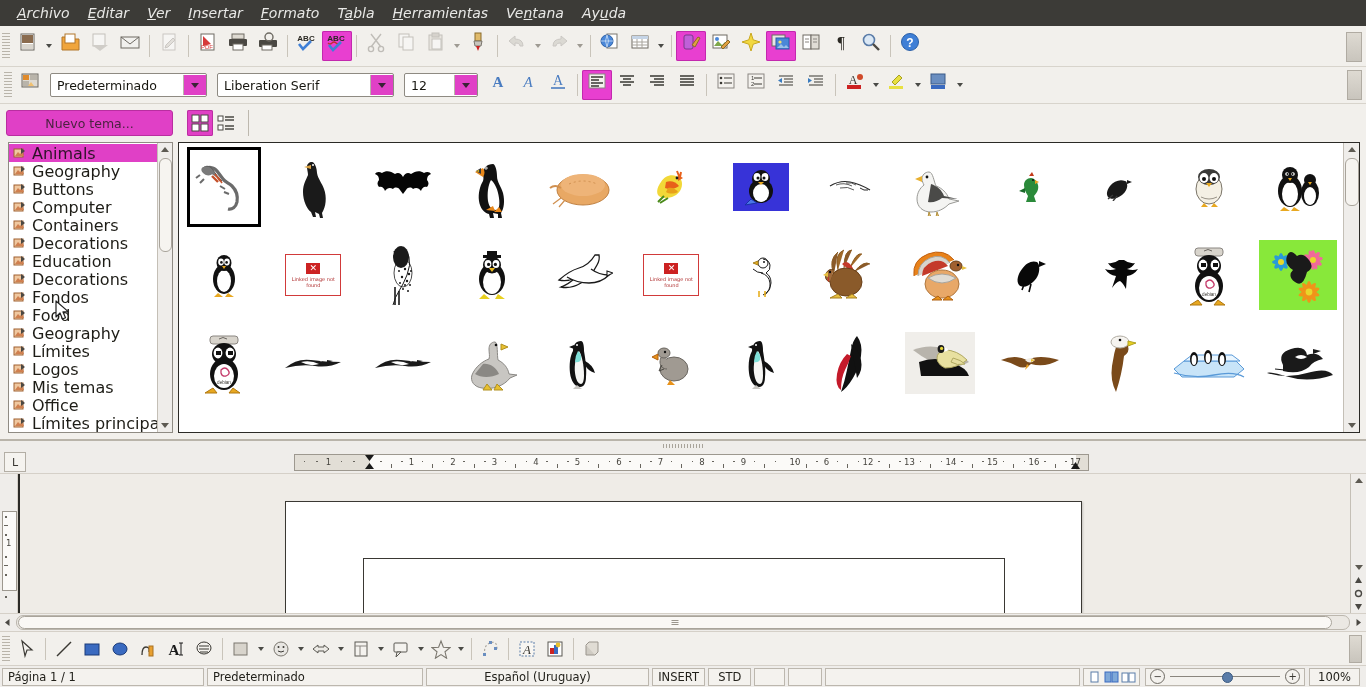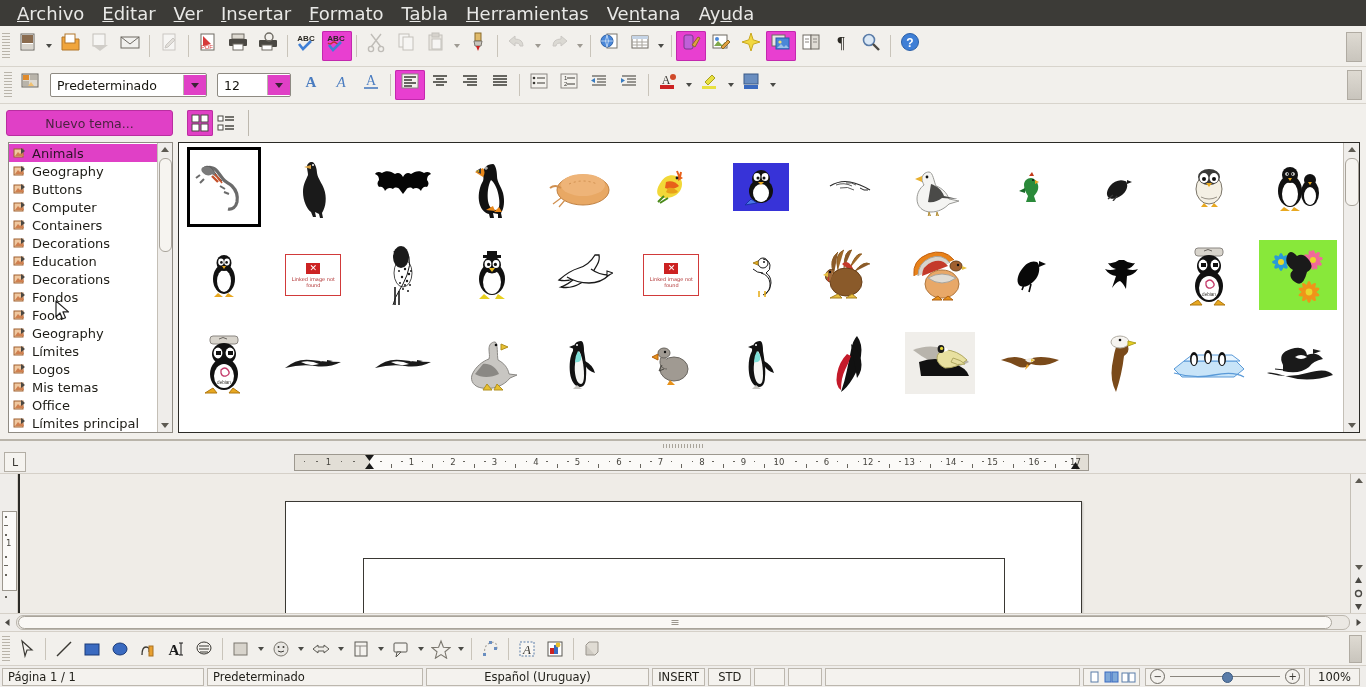--- a/index.html
+++ b/index.html
@@ -6,21 +6,21 @@
   body{
     width:1366px;height:687px;overflow:hidden;
     font-family:"DejaVu Sans","Liberation Sans",sans-serif;
     font-size:12px;color:#1a1a1a;background:#efeeea;
     -webkit-font-smoothing:antialiased;
   }
   .app{width:1366px;height:687px;display:flex;flex-direction:column;position:relative;}
 
   
   .menubar{height:26px;background:#3c3b37;display:flex;align-items:center;padding:0 8px;flex:0 0 26px;}
-  .menubar .mi{color:#e8e8e6;font-size:18px;padding:3px 9px;cursor:default;white-space:nowrap;}
+  .menubar .mi{color:#e8e8e6;font-size:14px;padding:3px 9px;cursor:default;white-space:nowrap;font-style:italic;}
   .menubar .mi u{text-decoration:underline;}
 
   
   .toolbar{background:#f2f0ec;display:flex;align-items:center;flex:0 0 auto;position:relative;
            border-bottom:1px solid #d8d4cc;}
   .tb1{height:40px;}
   .tb2{height:36px;}
   .grip{width:8px;height:26px;margin:0 3px 0 2px;flex:0 0 8px;
         background:repeating-linear-gradient(to bottom,#b9b4aa 0 1px,transparent 1px 3px);}
   .tbtn{width:30px;height:30px;display:flex;align-items:flex-start;justify-content:center;
@@ -56,21 +56,21 @@
   .gal-viewbtns{display:flex;align-items:center;margin-left:14px;}
   .vbtn{width:26px;height:26px;display:flex;align-items:center;justify-content:center;border-radius:2px;}
   .vbtn.hl{background:#e040c6;box-shadow:inset 0 0 0 1px #bb2ea2;}
   .gal-sep{width:1px;height:26px;background:#bdb8ae;margin:0 9px;}
   .gal-title{font-size:12.5px;font-weight:bold;color:#181712;white-space:nowrap;}
 
   .gal-body{flex:1;display:flex;padding:0 6px 6px 8px;min-height:0;}
   .themelist{width:163px;background:#fff;border:1px solid #8f8b83;display:flex;flex-direction:column;
              position:relative;overflow:hidden;}
   .themescroll{flex:1;overflow:hidden;padding-top:1px;}
-  .titem{height:18px;display:flex;align-items:center;padding-left:4px;font-size:13px;color:#1d1c16;
+  .titem{height:18px;display:flex;align-items:center;padding-left:4px;font-size:16px;color:#1d1c16;
          white-space:nowrap;}
   .titem.sel{background:#e040c6;color:#2e1228;}
   .tico{width:14px;height:13px;margin-right:5px;flex:0 0 14px;}
   .vscroll{width:14px;background:#efedea;border-left:1px solid #c4bfb6;display:flex;flex-direction:column;
            align-items:center;position:absolute;right:0;top:0;bottom:0;}
   .vsarrow{height:13px;width:13px;display:flex;align-items:center;justify-content:center;flex:0 0 13px;}
   .vsarrow.up:after{content:"";border-left:4px solid transparent;border-right:4px solid transparent;border-bottom:5px solid #5d5a52;}
   .vsarrow.dn:after{content:"";border-left:4px solid transparent;border-right:4px solid transparent;border-top:5px solid #5d5a52;}
   .vsthumb{width:11px;background:#f6f4f0;border:1px solid #a9a49b;border-radius:6px;}
 
@@ -353,20 +353,24 @@
           <rect x="3" y="4" width="16" height="13" fill="#dedad2" stroke="#6e6a63"></rect>
           <rect x="4" y="5" width="6" height="5" fill="#e08a2a"></rect>
           <rect x="11" y="5" width="7" height="5" fill="#b9b4aa"></rect>
           <rect x="4" y="11" width="6" height="5" fill="#b9b4aa"></rect>
           <path d="M12 12l3 4h-6z" fill="#f0c070"></path>
         </svg>
     </div>
 
     <div class="combo c-style">
       <div class="val">Predeterminado</div>
+      <div class="dd"></div>
+    </div>
+    <div class="combo c-font">
+      <div class="val">Liberation Serif</div>
       <div class="dd"></div>
     </div>
     <div class="combo c-size">
       <div class="val">12</div>
       <div class="dd"></div>
     </div>
 
     <div class="tbtn">
         <svg width="22" height="22" viewBox="0 0 22 22">
           <text x="11" y="17" font-size="15" font-weight="bold" text-anchor="middle" fill="#4a7cc0" font-family="serif">A</text>
@@ -1230,21 +1234,21 @@
           <div class="rdot" style="left: 334.375px;"></div>
           <div class="rdot" style="left: 355.125px;"></div>
           <div class="rtick" style="left: 407px;">8</div>
           <div class="rhalf" style="left: 386.25px;"></div>
           <div class="rdot" style="left: 375.875px;"></div>
           <div class="rdot" style="left: 396.625px;"></div>
           <div class="rtick" style="left: 448.5px;">9</div>
           <div class="rhalf" style="left: 427.75px;"></div>
           <div class="rdot" style="left: 417.375px;"></div>
           <div class="rdot" style="left: 438.125px;"></div>
-          <div class="rtick" style="left: 484px;">10</div>
+          <div class="rtick" style="left: 500px;">10</div>
           <div class="rhalf" style="left: 469.25px;"></div>
           <div class="rdot" style="left: 458.875px;"></div>
           <div class="rdot" style="left: 479.625px;"></div>
           <div class="rtick" style="left: 531.5px;">6</div>
           <div class="rhalf" style="left: 510.75px;"></div>
           <div class="rdot" style="left: 500.375px;"></div>
           <div class="rdot" style="left: 521.125px;"></div>
           <div class="rtick" style="left: 573px;">12</div>
           <div class="rhalf" style="left: 552.25px;"></div>
           <div class="rdot" style="left: 541.875px;"></div>

